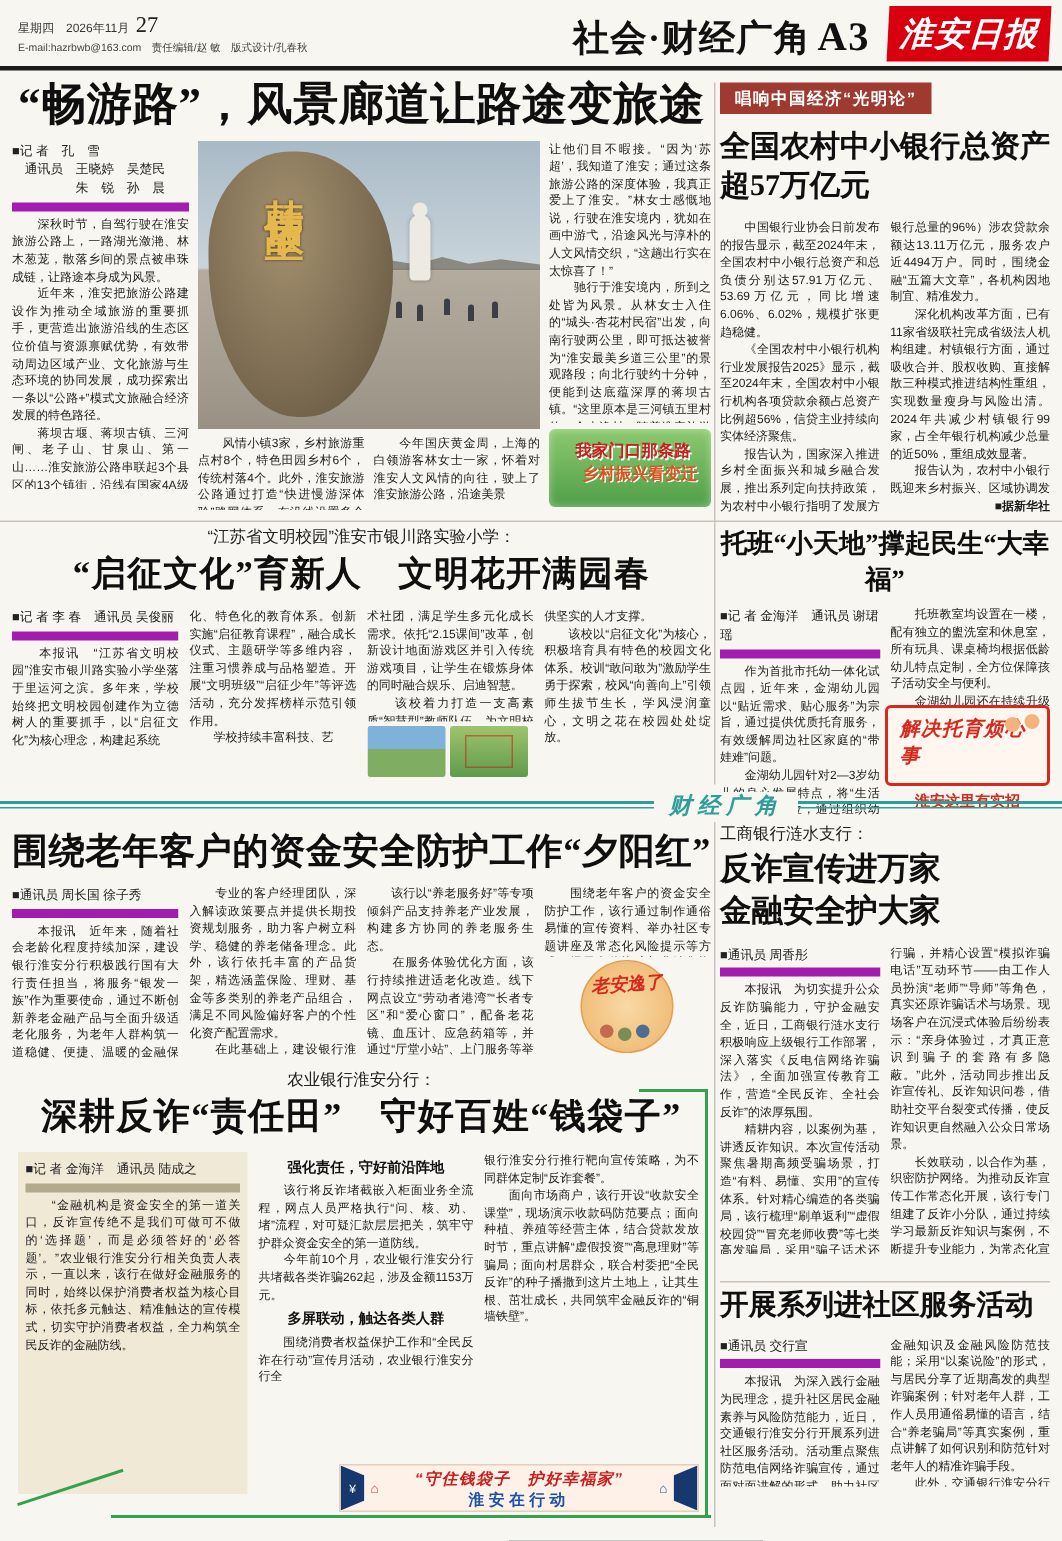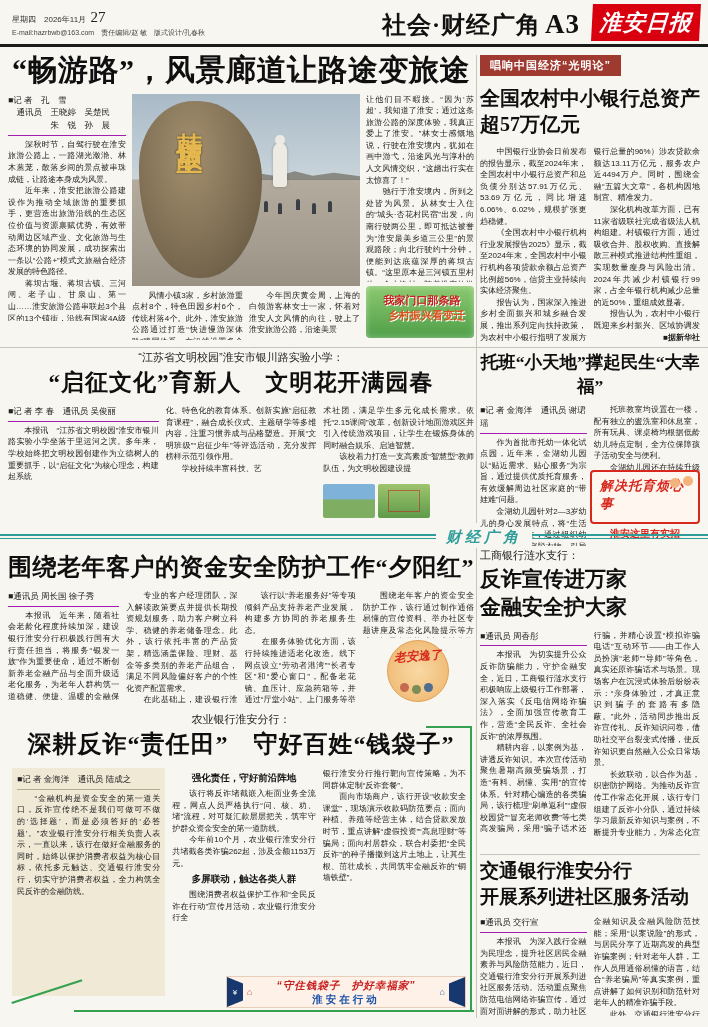--- a/index.html
+++ b/index.html
@@ -20,21 +20,21 @@
          font-family:"Liberation Serif",serif; font-weight:bold;
          font-size:24px; letter-spacing:1px; color:#111; }
   .hdr-section .pg { font-size:27px; margin-left:4px; }
   .masthead { position:absolute; right:8px; top:4px; width:108px; height:37px;
          background:#d8000f; color:#fff; display:flex; align-items:center; justify-content:center;
          font-family:"Liberation Serif",serif; font-weight:bold; font-size:22px;
          font-style:italic; transform:skewX(-3deg); letter-spacing:1px; }
   
   .headline { font-family:"Liberation Serif",serif; font-weight:bold; color:#0f0f0f; }
   .kicker { font-size:11px; color:#222; text-align:center; }
-  .byline { font-size:8.5px; color:#222; border-bottom:1px solid #a21caf; padding-bottom:3px; margin-bottom:3px; line-height:1.5; }
+  .byline { font-size:8.5px; color:#222; border-bottom:6px solid #a21caf; padding-bottom:3px; margin-bottom:3px; line-height:1.5; }
   .body { font-size:8px; line-height:1.45; text-align:justify; white-space:pre-line; color:#222; overflow:hidden; }
   .cols { display:flex; gap:7px; }
   .col { flex:1; overflow:hidden; }
   .subhead { font-size:9.5px; font-weight:bold; text-align:center; margin:4px 0 3px; color:#111; }
   .vrule { position:absolute; width:1px; background:#c9c4ba; }
   .hrule { position:absolute; height:1px; background:#c9c4ba; }
   
   .lead { position:absolute; left:8px; top:53px; width:466px; height:293px; }
   .lead-headline { font-size:30px; text-align:center; letter-spacing:0.5px; line-height:1.15; }
   .lead-grid { display:flex; gap:6px; margin-top:6px; height:246px; }
@@ -229,20 +229,22 @@
       <div class="col body">化、特色化的教育体系。创新实施“启征教育课程”，融合成长仪式、主题研学等多维内容，注重习惯养成与品格塑造。开展“文明班级”“启征少年”等评选活动，充分发挥榜样示范引领作用。
 　　学校持续丰富科技、艺</div>
       <div class="col">
         <div class="body" style="height:76px">术社团，满足学生多元化成长需求。依托“2.15课间”改革，创新设计地面游戏区并引入传统游戏项目，让学生在锻炼身体的同时融合娱乐、启迪智慧。
 　　该校着力打造一支高素质“智慧型”教师队伍，为文明校园建设提</div>
         <div class="inset-photos">
           <div class="ip1"></div>
           <div class="ip2"></div>
         </div>
       </div>
+      <div class="col body">供坚实的人才支撑。
+　　该校以“启征文化”为核心，积极培育具有特色的校园文化体系。校训“敢问敢为”激励学生勇于探索，校风“向善向上”引领师生拔节生长，学风浸润童心，文明之花在校园处处绽放。</div>
     </div>
   </div>
 
   <div class="tuoban">
     <div class="headline tuoban-headline">托班“小天地”撑起民生“大幸福”</div>
     <div class="cols tuoban-cols">
       <div class="col">
         <div class="byline">■记 者 金海洋　通讯员 谢珺瑶</div>
         <div class="body" style="height:118px">　　作为首批市托幼一体化试点园，近年来，金湖幼儿园以“贴近需求、贴心服务”为宗旨，通过提供优质托育服务，有效缓解周边社区家庭的“带娃难”问题。
 　　金湖幼儿园针对2—3岁幼儿的身心发展特点，将“生活照料”置于首位，通过组织幼儿学习洗手、穿脱衣物，引导幼儿养成劳动好习惯。在作息安排上，该园严格执行科学作息：每日7:50入园，11:00午餐，餐后组织散步活动，11:50开启2小时午休。</div>
@@ -305,21 +307,21 @@
     <div class="gline g-top"></div>
     <div class="gline g-bottom"></div>
     <div class="gline g-diag"></div>
     <div class="kicker">农业银行淮安分行：</div>
     <div class="headline abc-headline">深耕反诈“责任田”　守好百姓“钱袋子”</div>
     <div class="cols abc-cols">
       <div class="col beige">
         <div class="byline">
           <div>■记 者 金海洋　通讯员 陆成之</div>
         </div>
-        <div class="body" style="height:186px">　　“金融机构是资金安全的第一道关口，反诈宣传绝不是我们可做可不做的‘选择题’，而是必须答好的‘必答题’。”农业银行淮安分行相关负责人表示，一直以来，该行在做好金融服务的同时，始终以保护消费者权益为核心目标，依托多元触达、交通银行淮安分行，切实守护消费者权益，全力构筑全民反诈的金融防线。</div>
+        <div class="body" style="height:186px">　　“金融机构是资金安全的第一道关口，反诈宣传绝不是我们可做可不做的‘选择题’，而是必须答好的‘必答题’。”农业银行淮安分行相关负责人表示，一直以来，该行在做好金融服务的同时，始终以保护消费者权益为核心目标，依托多元触达、精准触达的宣传模式，切实守护消费者权益，全力构筑全民反诈的金融防线。</div>
       </div>
       <div class="col">
         <div class="subhead">强化责任，守好前沿阵地</div>
         <div class="body">　　该行将反诈堵截嵌入柜面业务全流程，网点人员严格执行“问、核、劝、堵”流程，对可疑汇款层层把关，筑牢守护群众资金安全的第一道防线。
 　　今年前10个月，农业银行淮安分行共堵截各类诈骗262起，涉及金额1153万元。</div>
         <div class="subhead">多屏联动，触达各类人群</div>
         <div class="body" style="height:52px">　　围绕消费者权益保护工作和“全民反诈在行动”宣传月活动，农业银行淮安分行全</div>
       </div>
       <div class="col body">银行淮安分行推行靶向宣传策略，为不同群体定制“反诈套餐”。
 　　面向市场商户，该行开设“收款安全课堂”，现场演示收款码防范要点；面向种植、养殖等经营主体，结合贷款发放时节，重点讲解“虚假投资”“高息理财”等骗局；面向村居群众，联合村委把“全民反诈”的种子播撒到这片土地上，让其生根、茁壮成长，共同筑牢金融反诈的“铜墙铁壁”。</div>
@@ -334,21 +336,20 @@
       </div>
       <div class="wing r"></div>
     </div>
   </div>
 
   <div class="hrule" style="left:480px;top:854px;width:220px"></div>
   <div class="vrule" style="left:476px;top:548px;height:470px"></div>
 
   <div class="bocom">
     <div class="headline bocom-headline">
-      <div>交通银行淮安分行</div>
       <div>开展系列进社区服务活动</div>
     </div>
     <div class="cols bocom-cols">
       <div class="col">
         <div class="byline">■通讯员 交行宣</div>
         <div class="body" style="height:82px">　　本报讯　为深入践行金融为民理念，提升社区居民金融素养与风险防范能力，近日，交通银行淮安分行开展系列进社区服务活动。活动重点聚焦防范电信网络诈骗宣传，通过面对面讲解的形式，助力社区居民掌握</div>
       </div>
       <div class="col body">金融知识及金融风险防范技能；采用“以案说险”的形式，与居民分享了近期高发的典型诈骗案例；针对老年人群，工作人员用通俗易懂的语言，结合“养老骗局”等真实案例，重点讲解了如何识别和防范针对老年人的精准诈骗手段。
 　　此外，交通银行淮安分行还将持续深化网格化服务机制，让金融服务更有温度。</div>
     </div>

